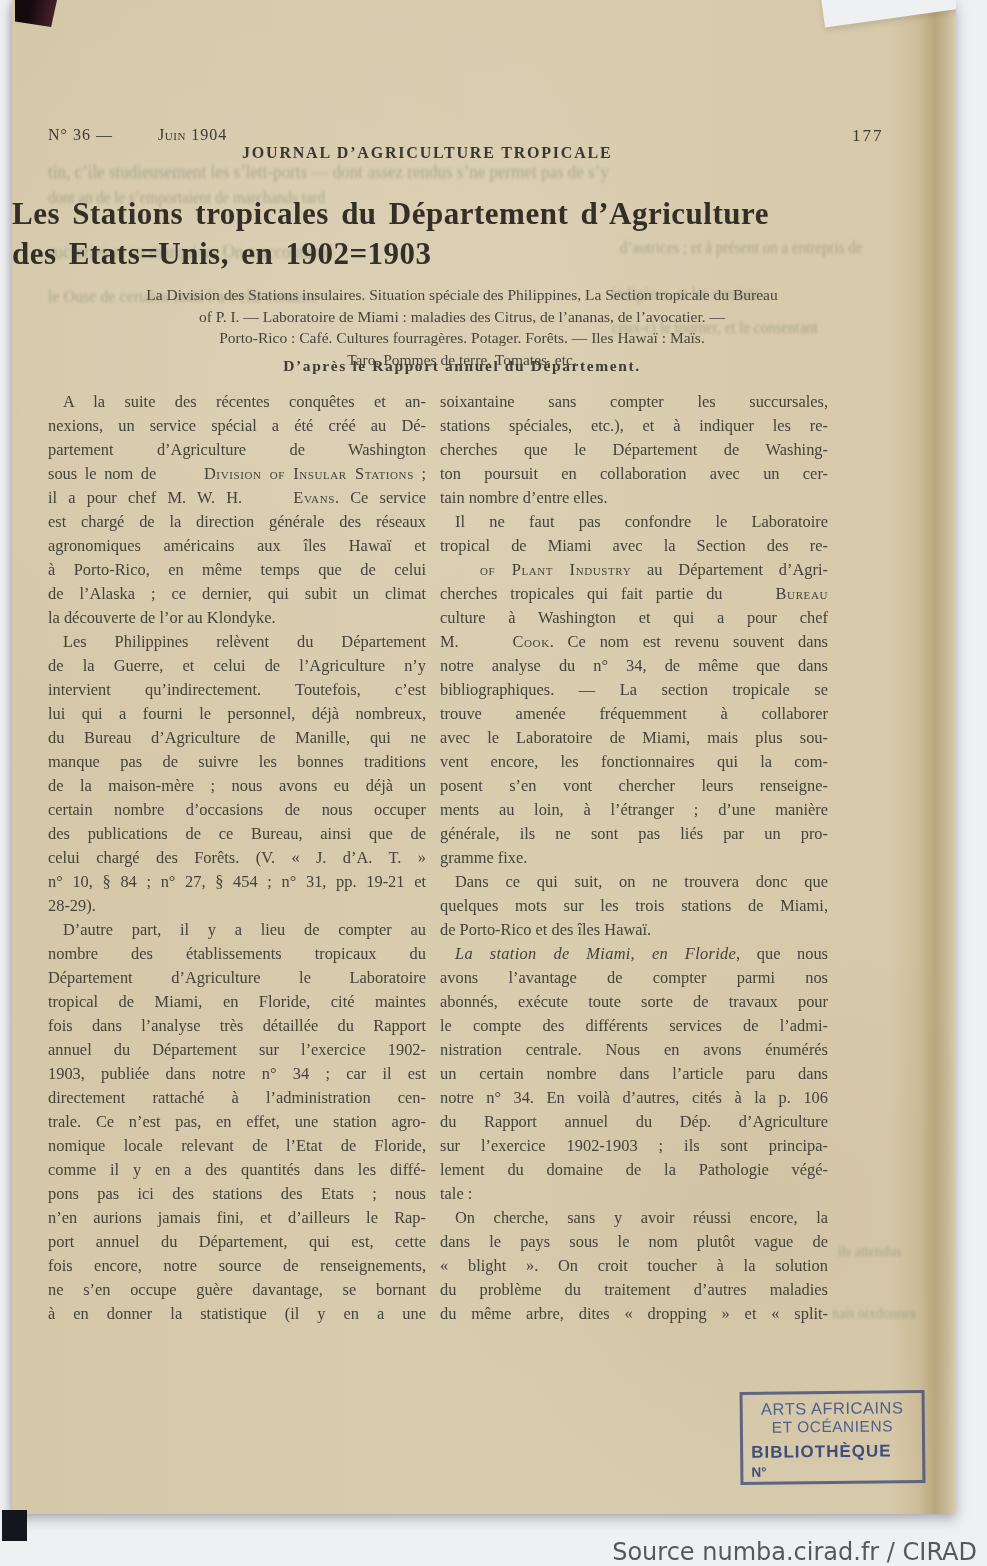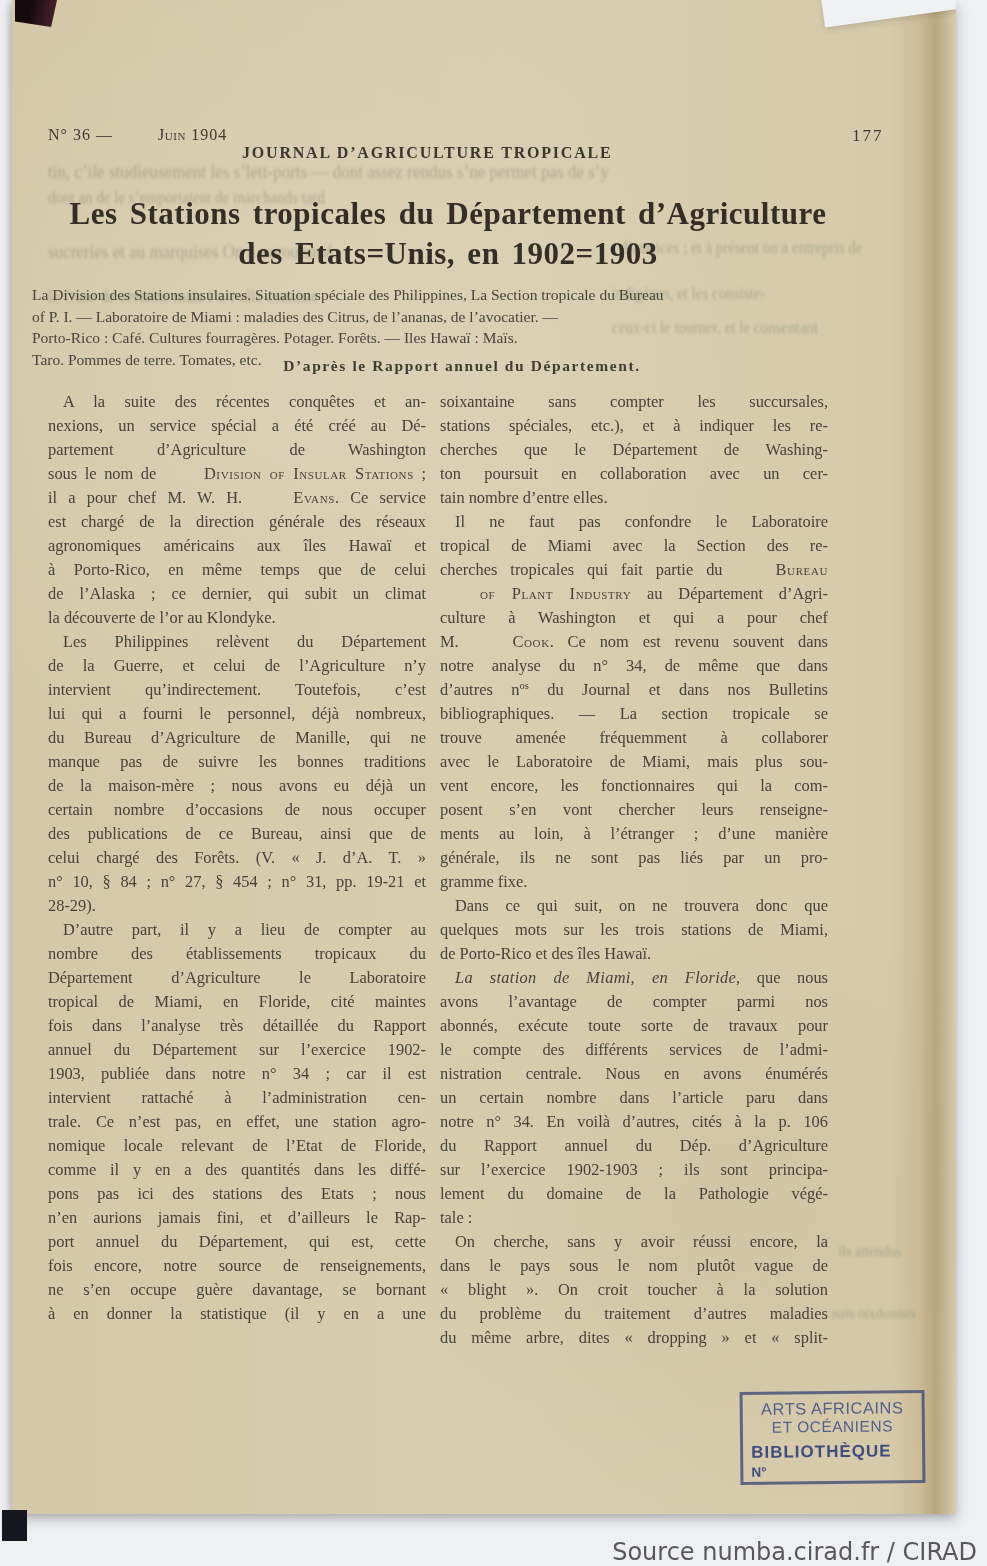--- a/index.html
+++ b/index.html
@@ -30,23 +30,23 @@
   .ghost { position:absolute; color:rgba(104,116,92,0.42); filter:blur(1.3px);
     white-space:nowrap; overflow:hidden; transform:scaleY(1.05); }
 
   
   .header { position:absolute; top:126px; left:0; width:100%; height:26px; color:#3d3a32; }
   .issue   { position:absolute; left:36px; font-size:16px; letter-spacing:1px; }
   .journal { position:absolute; left:230px; font-size:16px; letter-spacing:1.8px; font-weight:bold; color:#3a372f;margin-top:18px;}
   .pageno  { position:absolute; left:840px; font-size:17px; letter-spacing:2px; }
 
   
-  .title { position:absolute; top:194px; left:0; width:872px; text-align:center;
+  .title { position:absolute; top:194px; left:0; width:872px; text-align:left;
     font-weight:bold; font-size:31px; line-height:40px; letter-spacing:0.5px; word-spacing:4px; color:#332e26; }
-  .subtitle { position:absolute; top:284px; left:20px; width:860px; 
+  .subtitle { position:absolute; top:284px; left:20px; width:860px; text-align:center;
     font-size:15.5px; line-height:21.5px; color:#46433b; }
   .byline { position:absolute; top:357px; left:20px; width:860px; text-align:center;
     font-size:15.5px; font-weight:bold; letter-spacing:1.6px; color:#3f3c34; }
 
   
   .col { position:absolute; top:390px; font-size:16.4px; line-height:24px; color:#45423a; }
   .col-left  { left:36px;  width:378px; }
   .col-right { left:428px; width:388px; }
   .line { text-align:justify; text-align-last:justify; }
   .line.last { text-align-last:auto; }
@@ -138,21 +138,21 @@
           <div class="line last">28-29).</div>
         </div>
         <div class="para">
           <div class="line first">D’autre part, il y a lieu de compter au</div>
           <div class="line">nombre des établissements tropicaux du</div>
           <div class="line">Département d’Agriculture le Laboratoire</div>
           <div class="line">tropical de Miami, en Floride, cité maintes</div>
           <div class="line">fois dans l’analyse très détaillée du Rapport</div>
           <div class="line">annuel du Département sur l’exercice 1902-</div>
           <div class="line">1903, publiée dans notre n° 34 ; car il est</div>
-          <div class="line">intervient rattaché à l’administration cen-</div>
+          <div class="line">directement rattaché à l’administration cen-</div>
           <div class="line">trale. Ce n’est pas, en effet, une station agro-</div>
           <div class="line">nomique locale relevant de l’Etat de Floride,</div>
           <div class="line">comme il y en a des quantités dans les diffé-</div>
           <div class="line">pons pas ici des stations des Etats ; nous</div>
           <div class="line">n’en aurions jamais fini, et d’ailleurs le Rap-</div>
           <div class="line">port annuel du Département, qui est, cette</div>
           <div class="line">fois encore, notre source de renseignements,</div>
           <div class="line">ne s’en occupe guère davantage, se bornant</div>
           <div class="line">à en donner la statistique (il y en a une</div>
         </div>
@@ -161,26 +161,25 @@
         <div class="para">
           <div class="line">soixantaine sans compter les succursales,</div>
           <div class="line">stations spéciales, etc.), et à indiquer les re-</div>
           <div class="line">cherches que le Département de Washing-</div>
           <div class="line">ton poursuit en collaboration avec un cer-</div>
           <div class="line last">tain nombre d’entre elles.</div>
         </div>
         <div class="para">
           <div class="line first">Il ne faut pas confondre le Laboratoire</div>
           <div class="line">tropical de Miami avec la Section des re-</div>
+          <div class="line"><span class="sc">of Plant Industry</span> au Département d’Agri-</div>
           <div class="line">cherches tropicales qui fait partie du <span class="sc">Bureau</span></div>
-          <div class="line"><span class="sc">of Plant Industry</span> au Département d’Agri-</div>
           <div class="line">culture à Washington et qui a pour chef</div>
           <div class="line">M. <span class="sc">Cook</span>. Ce nom est revenu souvent dans</div>
           <div class="line">notre analyse du n° 34, de même que dans</div>
-          <div class="line">d’autres n<sup>os</sup> du Journal et dans nos Bulletins</div>
           <div class="line">bibliographiques. — La section tropicale se</div>
           <div class="line">trouve amenée fréquemment à collaborer</div>
           <div class="line">avec le Laboratoire de Miami, mais plus sou-</div>
           <div class="line">vent encore, les fonctionnaires qui la com-</div>
           <div class="line">posent s’en vont chercher leurs renseigne-</div>
           <div class="line">ments au loin, à l’étranger ; d’une manière</div>
           <div class="line">générale, ils ne sont pas liés par un pro-</div>
           <div class="line last">gramme fixe.</div>
         </div>
         <div class="para">

